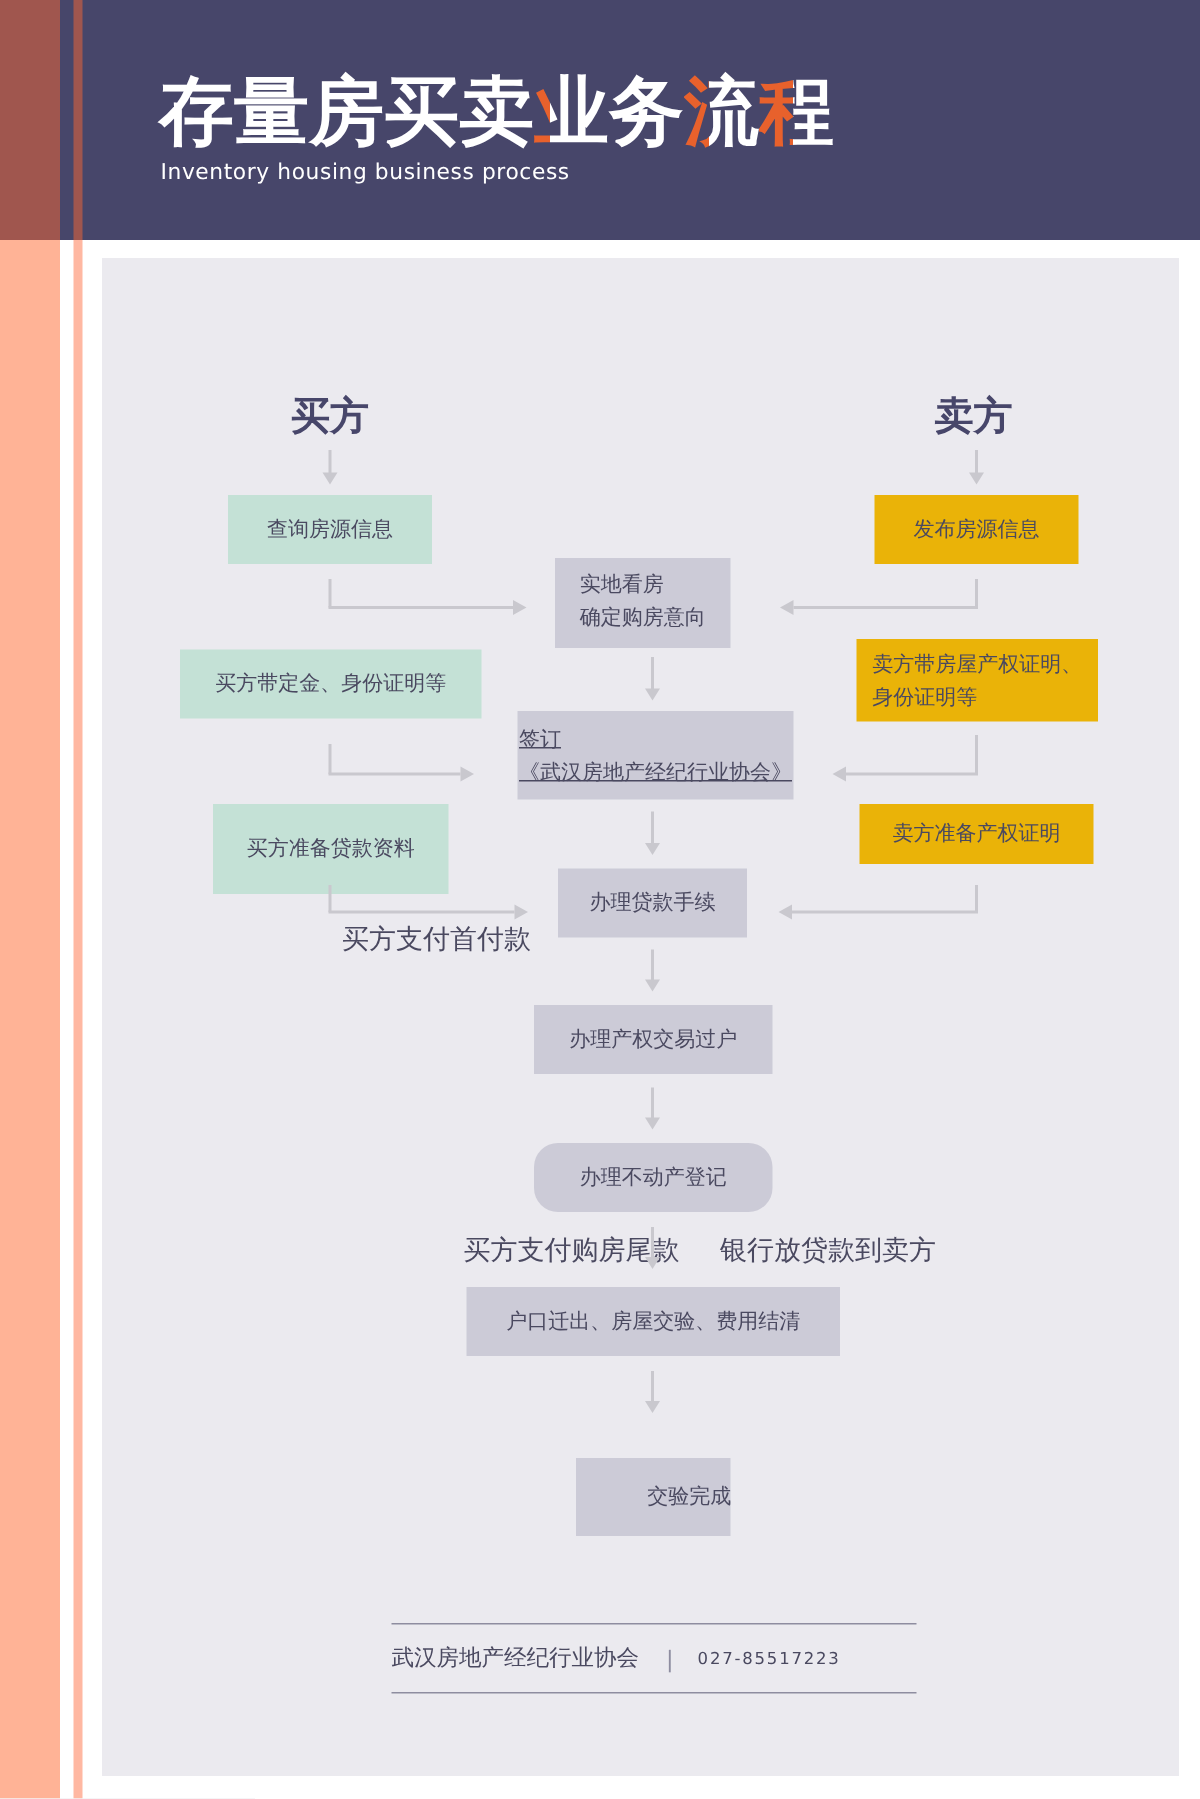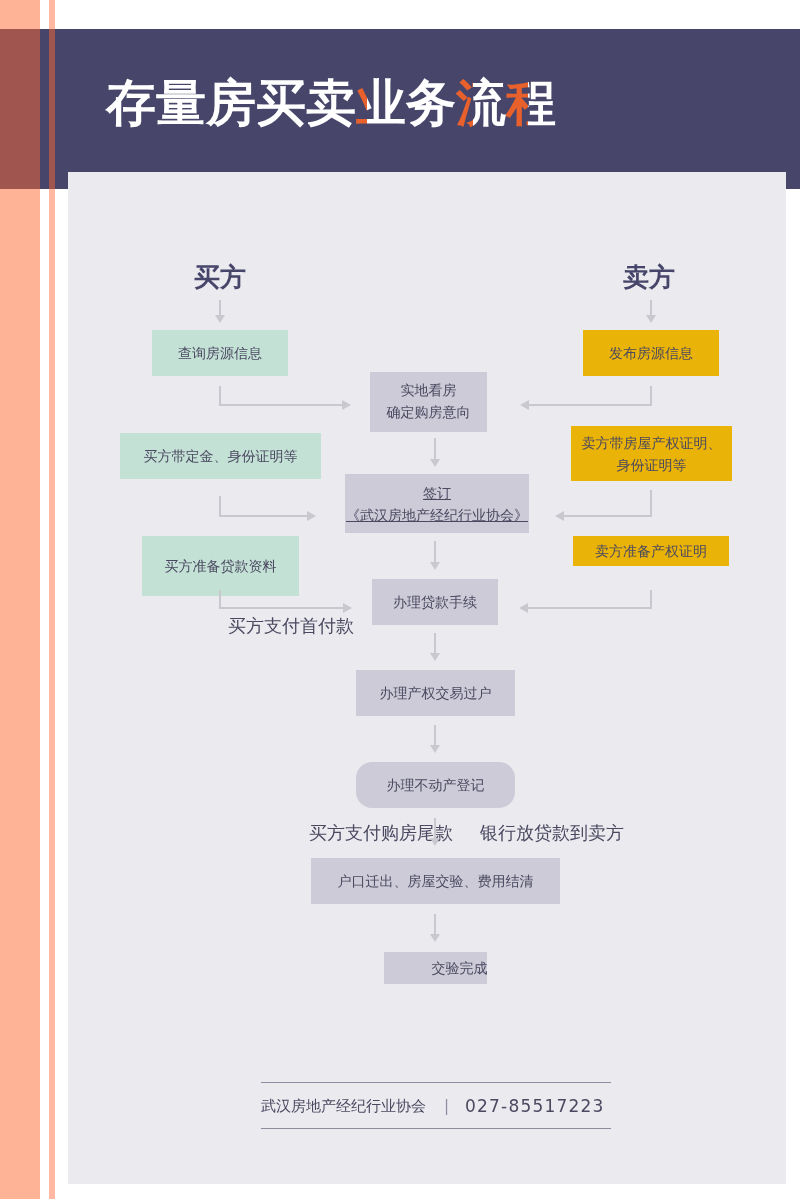--- a/index.html
+++ b/index.html
@@ -4,21 +4,21 @@
 <style>
   html, body { margin: 0; padding: 0; }
   body {
     width: 800px; height: 1199px; position: relative; overflow: hidden;
     background: #ffffff;
     font-family: "DejaVu Sans", "Liberation Sans", sans-serif;
   }
   .stripe-wide { position: absolute; left: 0; top: 0; width: 40px; height: 1199px; background: #FFB396; }
   .stripe-thin { position: absolute; left: 49px; top: 0; width: 6px; height: 1199px; background: #FFB8A2; }
   .header {
-    position: absolute; left: 0; top: 0; width: 800px; height: 160px; background: #47466A; margin-top: 29px;
+    position: absolute; left: 0; top: 0; width: 800px; height: 160px; background: #47466A;
   }
   .header-overlay-wide { position: absolute; left: 0; top: 0; width: 40px; height: 160px; background: #A0564E; }
   .header-overlay-thin { position: absolute; left: 49px; top: 0; width: 6px; height: 160px; background: #A0564E; }
   .title {
     position: absolute; left: 106px; top: 44px; margin: 0;
     font-family: "DejaVu Serif", "Liberation Serif", serif; font-weight: bold;
     font-size: 50px; line-height: 60px; color: #ffffff; letter-spacing: 0px; white-space: nowrap;
   }
   .title .acc-a {
     background: linear-gradient(90deg, #E8612C 0%, #E8612C 22%, #ffffff 22%, #ffffff 100%);
@@ -37,47 +37,48 @@
     font-family: "DejaVu Sans", sans-serif; white-space: nowrap;
   }
   .card {
     position: absolute; left: 68px; top: 172px; width: 718px; height: 1012px; background: #EBEAEF;
   }
   .party {
     position: absolute; font-family: "DejaVu Serif", "Liberation Serif", serif; font-weight: bold;
     font-size: 26px; color: #47466A; white-space: nowrap;
   }
   .box {
-    position: absolute; display: flex; align-items: center; justify-content: center; text-align: center;
+    position: absolute; display: flex; align-items: center; justify-content: center; text-align: left;
     font-size: 14px; color: #4A4960; line-height: 22px; box-sizing: border-box;
   }
   .box.green { background: #C4E1D6; }
   .box.peach { background: #eab308; }
   .box.gray  { background: #CCCBD7; }
   .box span { display: block; white-space: nowrap; }
   .note { position: absolute; font-size: 18px; color: #4A4960; white-space: nowrap; }
   .ln { position: absolute; background: #C9C8CE; }
   .arr-d { position: absolute; width: 0; height: 0; border-left: 5px solid transparent; border-right: 5px solid transparent; border-top: 8px solid #C9C8CE; }
   .arr-r { position: absolute; width: 0; height: 0; border-top: 5px solid transparent; border-bottom: 5px solid transparent; border-left: 9px solid #C9C8CE; }
   .arr-l { position: absolute; width: 0; height: 0; border-top: 5px solid transparent; border-bottom: 5px solid transparent; border-right: 9px solid #C9C8CE; }
   .footer-line { position: absolute; left: 261px; width: 350px; height: 1px; background: #8E8DA0; }
   .footer-text { position: absolute; left: 261px; top: 1096px; width: 350px; font-size: 15px; color: #4A4960; white-space: nowrap; display: flex; align-items: center; }
   .footer-sep { margin: 0 16px 0 18px; color: #8E8DA0; }
-  .footer-phone { letter-spacing: 1.2px; font-size: 17px; }
+  .footer-phone { letter-spacing: 1.2px; font-size: 11px; }
 </style>
 </head>
 <body>
 
 <div class="stripe-wide"></div>
 <div class="stripe-thin"></div>
 
 <div class="header">
   <div class="header-overlay-wide"></div>
   <div class="header-overlay-thin"></div>
   <h1 class="title"><span>存量房买卖</span><span class="acc-a">业</span><span>务</span><span class="acc-b">流</span><span class="acc-c">程</span></h1>
+  <div class="subtitle">Inventory housing business process</div>
 </div>
 
 <div class="card"></div>
 
 <div class="party" style="left:194px; top:260px;">买方</div>
 <div class="party" style="left:623px; top:260px;">卖方</div>
 
 <div class="ln" style="left:219px; top:300px; width:2px; height:16px;"></div>
 <div class="arr-d" style="left:215px; top:315px;"></div>
 <div class="ln" style="left:650px; top:300px; width:2px; height:16px;"></div>
@@ -95,21 +96,21 @@
 
 <div class="box peach" style="left:583px; top:330px; width:136px; height:46px;">
   <span>发布房源信息</span>
 </div>
 <div class="box peach" style="left:571px; top:426px; width:161px; height:55px;">
   <div>
     <span>卖方带房屋产权证明、</span>
     <span>身份证明等</span>
   </div>
 </div>
-<div class="box peach" style="left:573px; top:536px; width:156px; height:30px;">
+<div class="box peach" style="left:573px; top:536px; width:156px; height:40px;">
   <span>卖方准备产权证明</span>
 </div>
 
 <div class="box gray" style="left:370px; top:372px; width:117px; height:60px;font-family:Liberation Serif, serif;">
   <div>
     <span>实地看房</span>
     <span>确定购房意向</span>
   </div>
 </div>
 <div class="box gray" style="left:345px; top:474px; width:184px; height:59px;text-decoration:underline;">
@@ -123,21 +124,21 @@
 </div>
 <div class="box gray" style="left:356px; top:670px; width:159px; height:46px;">
   <span>办理产权交易过户</span>
 </div>
 <div class="box gray" style="left:356px; top:762px; width:159px; height:46px;border-radius:16px;">
   <span>办理不动产登记</span>
 </div>
 <div class="box gray" style="left:311px; top:858px; width:249px; height:46px;">
   <span>户口迁出、房屋交验、费用结清</span>
 </div>
-<div class="box gray" style="left:384px; top:952px; width:103px; height:32px;padding-left:48px;">
+<div class="box gray" style="left:384px; top:972px; width:103px; height:52px;padding-left:48px;">
   <span>交验完成</span>
 </div>
 
 <div class="ln" style="left:219px; top:386px; width:2px; height:19px;"></div>
 <div class="ln" style="left:219px; top:404px; width:123px; height:2px;"></div>
 <div class="arr-r" style="left:342px; top:400px;"></div>
 <div class="ln" style="left:650px; top:386px; width:2px; height:19px;"></div>
 <div class="ln" style="left:529px; top:404px; width:123px; height:2px;"></div>
 <div class="arr-l" style="left:520px; top:400px;"></div>
 

